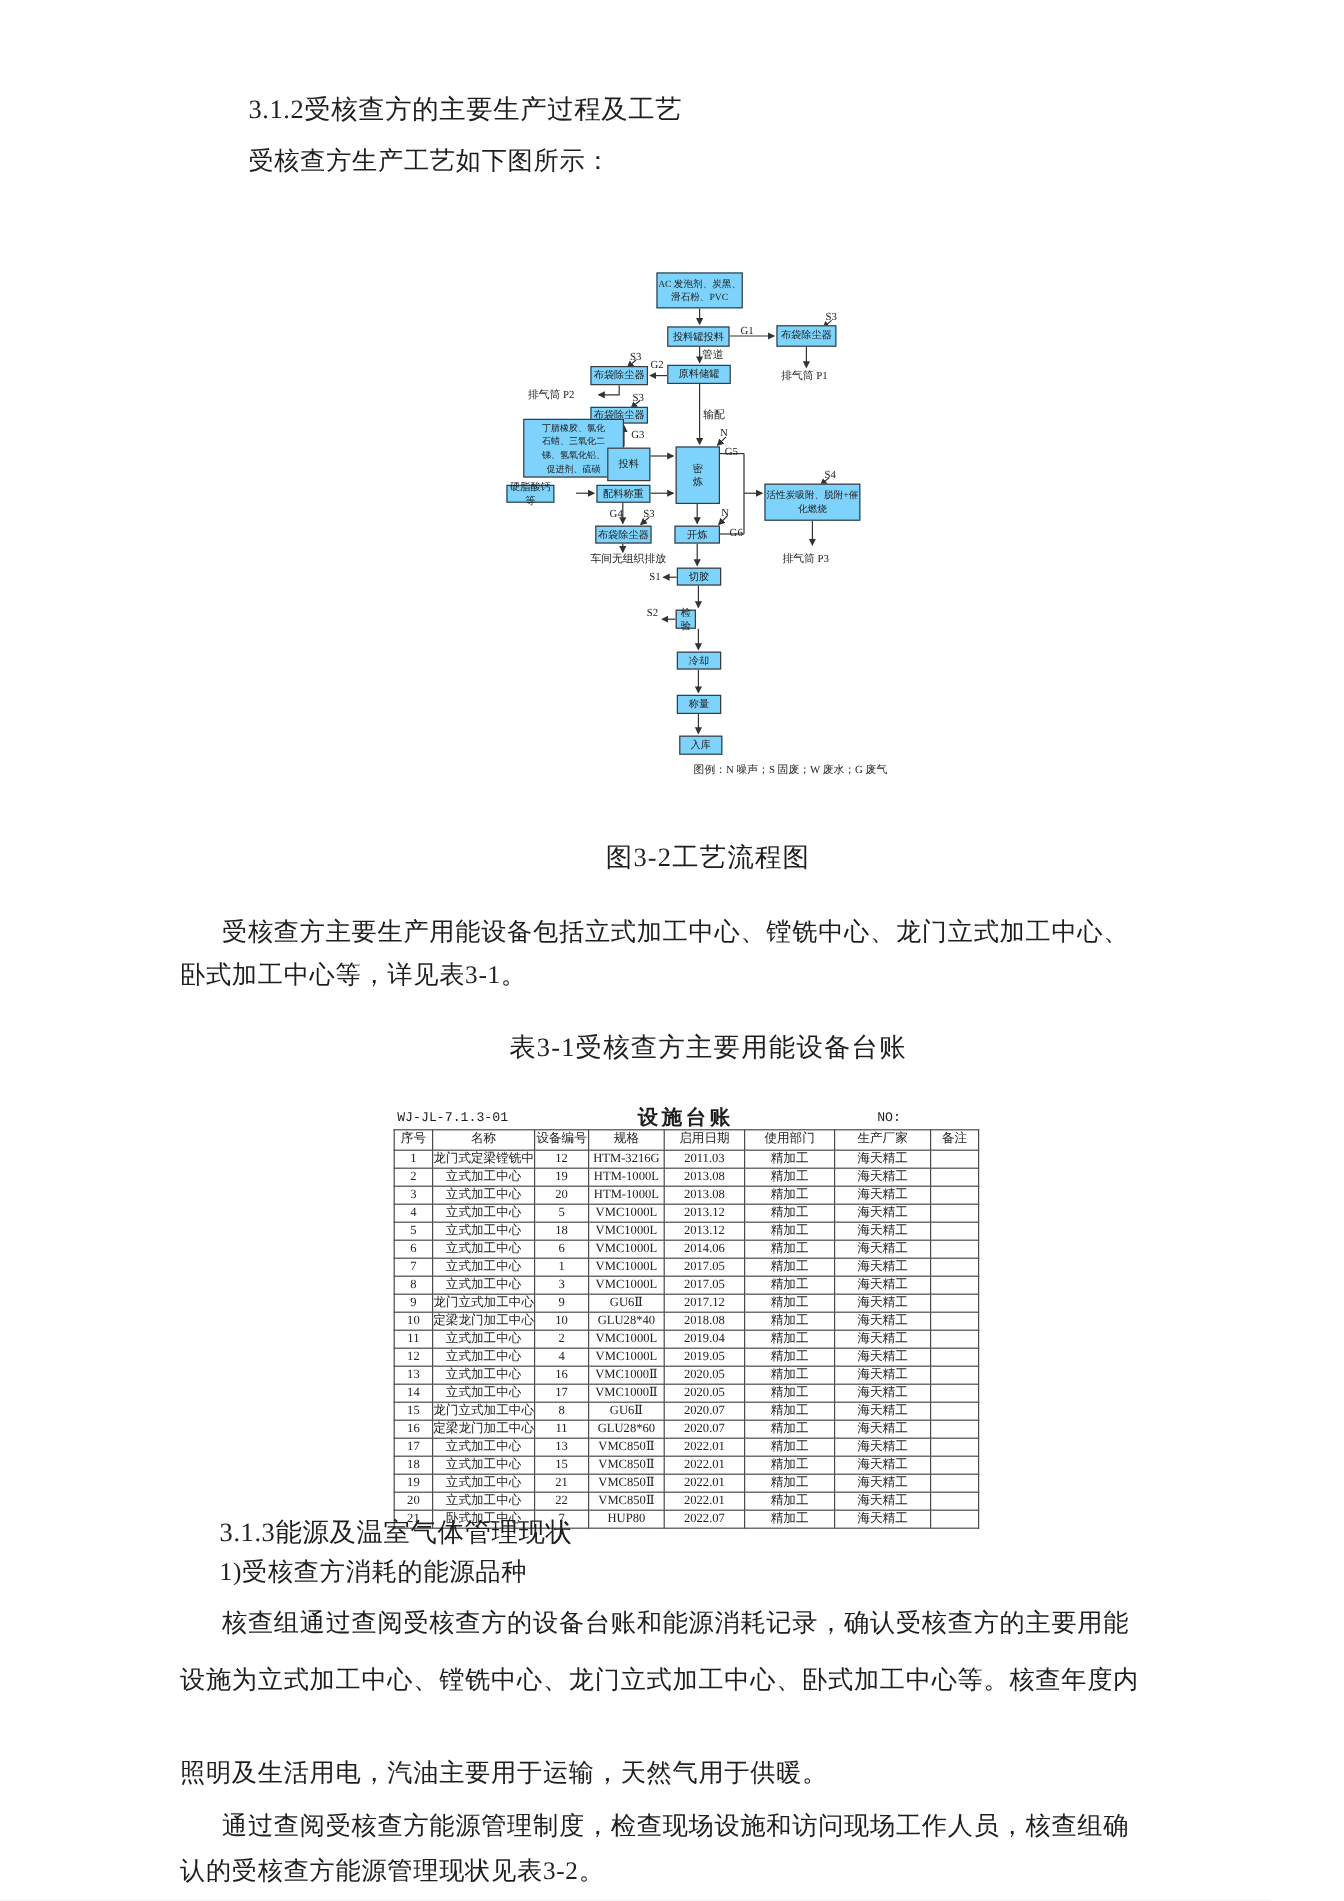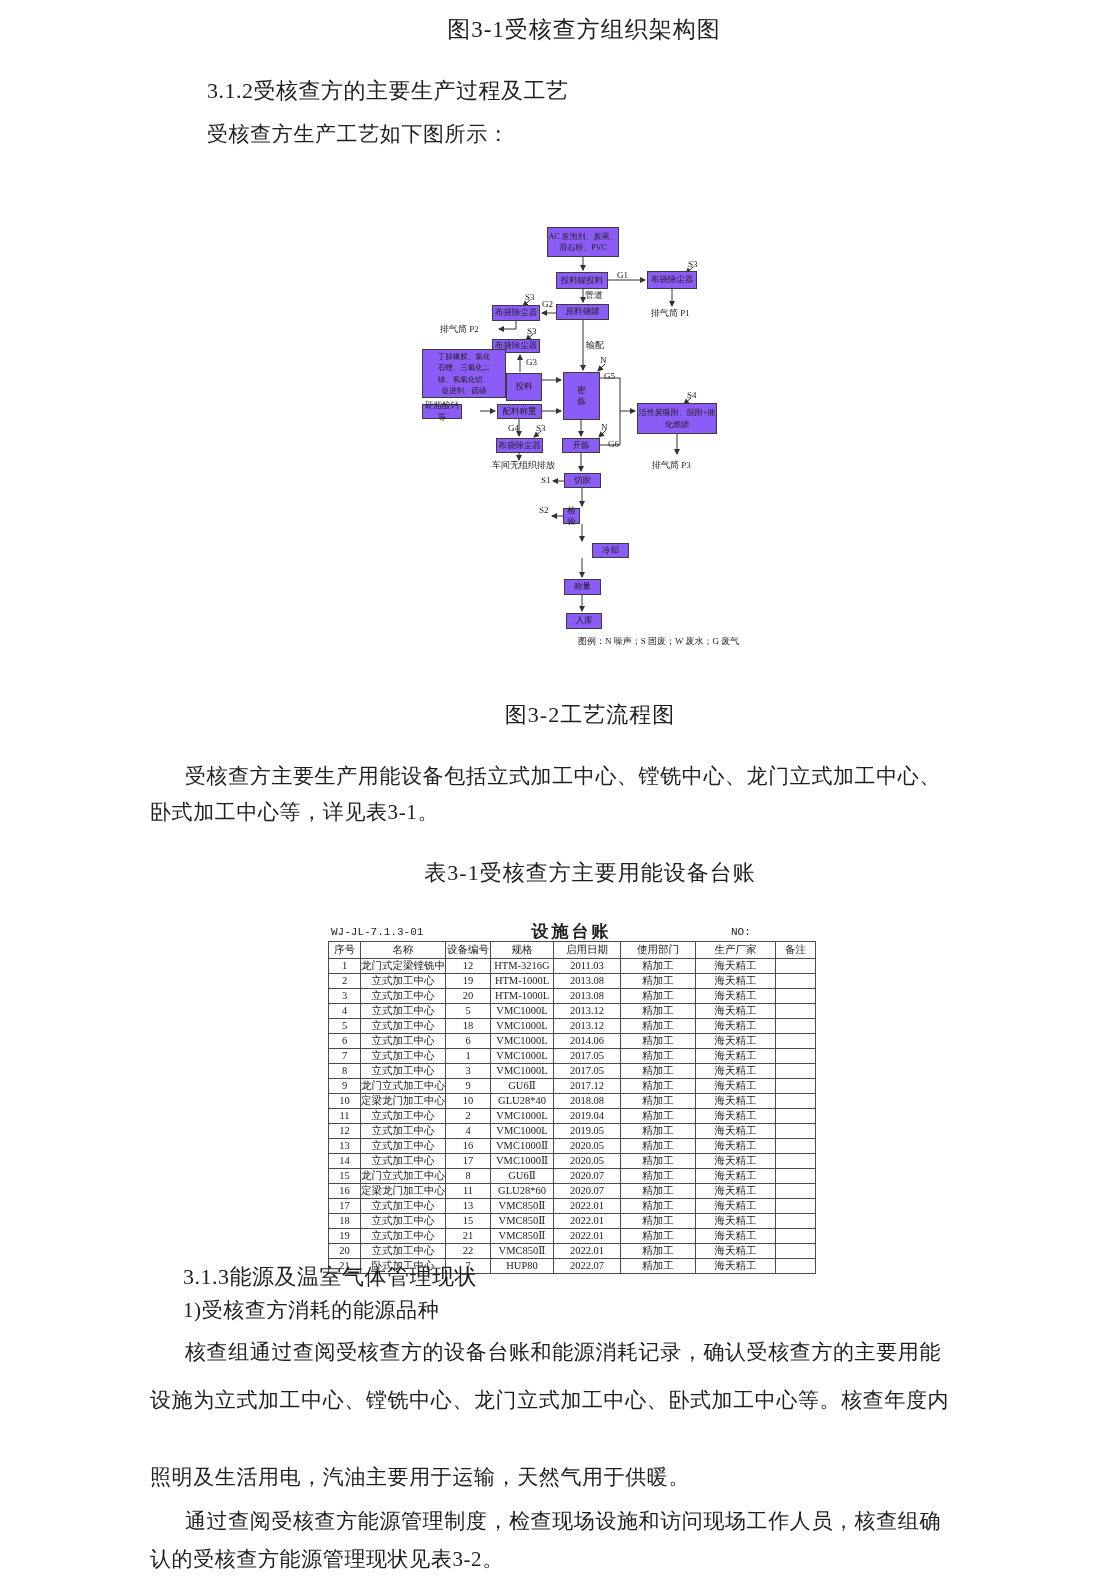--- a/index.html
+++ b/index.html
@@ -12,21 +12,21 @@
   .ttl { font-size:23px; letter-spacing:1px; }
   .cap { font-size:22px; letter-spacing:1px; }
   .hd  { font-size:22px; letter-spacing:0.5px; }
   .body-line { font-size:21px; letter-spacing:0.6px; }
   .centered { text-align:center; }
 
   
   .flowchart { position:absolute; left:400px; top:215px; width:330px; height:450px; }
   .flowchart svg { position:absolute; left:0; top:0; }
   .fc-box {
-    position:absolute; border:1px solid #3c3c3c; background:#8b5cf6;
+    position:absolute; border:1px solid #3c3c3c; background:#7dd3fc;
     display:flex; align-items:center; justify-content:center; text-align:center;
     font-size:8.5px; line-height:1.3; color:#222; white-space:pre-line; box-sizing:border-box;
   }
   .fc-box.small-font { font-size:7.5px; line-height:1.5; }
   .fc-box.two-line { font-size:8px; line-height:1.4; }
   .fc-label { position:absolute; font-size:9px; color:#222; white-space:nowrap; line-height:1; }
 
   
   .equip-wrap { position:absolute; left:328px; top:914px; width:487px; }
   .equip-head { position:relative; height:27px;font-family:Liberation Mono, monospace; }
@@ -41,21 +41,20 @@
     padding:0; overflow:hidden; white-space:nowrap; font-weight:normal;
   }
   table.equip th { height:16px; line-height:16px; }
   table.equip td { height:14px; line-height:14px; }
 </style>
 </head>
 <body>
 
 <div class="page">
 
-  <div class="txt ttl centered" style="left:48px; top:17px; width:1072px;">图3-1受核查方组织架构图</div>
 
   <div class="txt hd" style="left:207px; top:78px;">3.1.2受核查方的主要生产过程及工艺</div>
   <div class="txt body-line" style="left:207px; top:122px;">受核查方生产工艺如下图所示：</div>
 
   <div class="flowchart">
     <svg width="330" height="450" viewBox="0 0 330 450">
       <defs>
         <marker id="ah" markerWidth="7" markerHeight="7" refX="5" refY="3" orient="auto" markerUnits="userSpaceOnUse">
           <path d="M0,0 L6,3 L0,6 Z" fill="#333"></path>
         </marker>
@@ -98,36 +97,36 @@
       </g>
     </svg>
 
     <div class="fc-box two-line" style="left:147px; top:12px;  width:72px; height:30px;">AC 发泡剂、炭黑、
 滑石粉、PVC</div>
     <div class="fc-box" style="left:156px; top:57px;  width:52px; height:17px;">投料罐投料</div>
     <div class="fc-box" style="left:247px; top:56px;  width:50px; height:18px;">布袋除尘器</div>
     <div class="fc-box" style="left:156px; top:89px;  width:53px; height:16px;">原料储罐</div>
     <div class="fc-box" style="left:92px;  top:90px;  width:48px; height:16px;">布袋除尘器</div>
     <div class="fc-box" style="left:92px;  top:124px; width:48px; height:14px;">布袋除尘器</div>
-    <div class="fc-box small-font" style="left:22px; top:134px; width:84px; height:49px;">丁腈橡胶、氯化
+    <div class="fc-box small-font" style="left:36px; top:134px; width:84px; height:49px;">丁腈橡胶、氯化
 石蜡、三氧化二
 锑、氢氧化铝、
 促进剂、硫磺</div>
     <div class="fc-box" style="left:106px; top:158px; width:36px; height:28px;">投料</div>
     <div class="fc-box" style="left:163px; top:157px; width:37px; height:48px;">密
 炼</div>
     <div class="fc-box" style="left:22px;  top:189px; width:40px; height:15px;">硬脂酸钙等</div>
     <div class="fc-box" style="left:97px;  top:189px; width:45px; height:15px;">配料称重</div>
     <div class="fc-box" style="left:96px;  top:223px; width:47px; height:15px;">布袋除尘器</div>
     <div class="fc-box" style="left:162px; top:223px; width:38px; height:15px;">开炼</div>
     <div class="fc-box two-line" style="left:237px; top:188px; width:80px; height:31px;">活性炭吸附、脱附+催
 化燃烧</div>
     <div class="fc-box" style="left:164px; top:258px; width:37px; height:15px;">切胶</div>
     <div class="fc-box" style="left:163px; top:293px; width:17px; height:16px;">检验</div>
-    <div class="fc-box" style="left:164px; top:328px; width:37px; height:15px;margin-left:28px;">冷却</div>
+    <div class="fc-box" style="left:164px; top:328px; width:37px; height:15px;">冷却</div>
     <div class="fc-box" style="left:164px; top:364px; width:37px; height:16px;">称量</div>
     <div class="fc-box" style="left:166px; top:398px; width:36px; height:16px;">入库</div>
 
     <div class="fc-label" style="left:217px; top:56px;">G1</div>
     <div class="fc-label" style="left:288px; top:45px;">S3</div>
     <div class="fc-label" style="left:185px; top:76px;">管道</div>
     <div class="fc-label" style="left:142px; top:85px;">G2</div>
     <div class="fc-label" style="left:125px; top:78px;">S3</div>
     <div class="fc-label" style="left:251px; top:94px;">排气筒 P1</div>
     <div class="fc-label" style="left:40px;  top:110px;">排气筒 P2</div>

